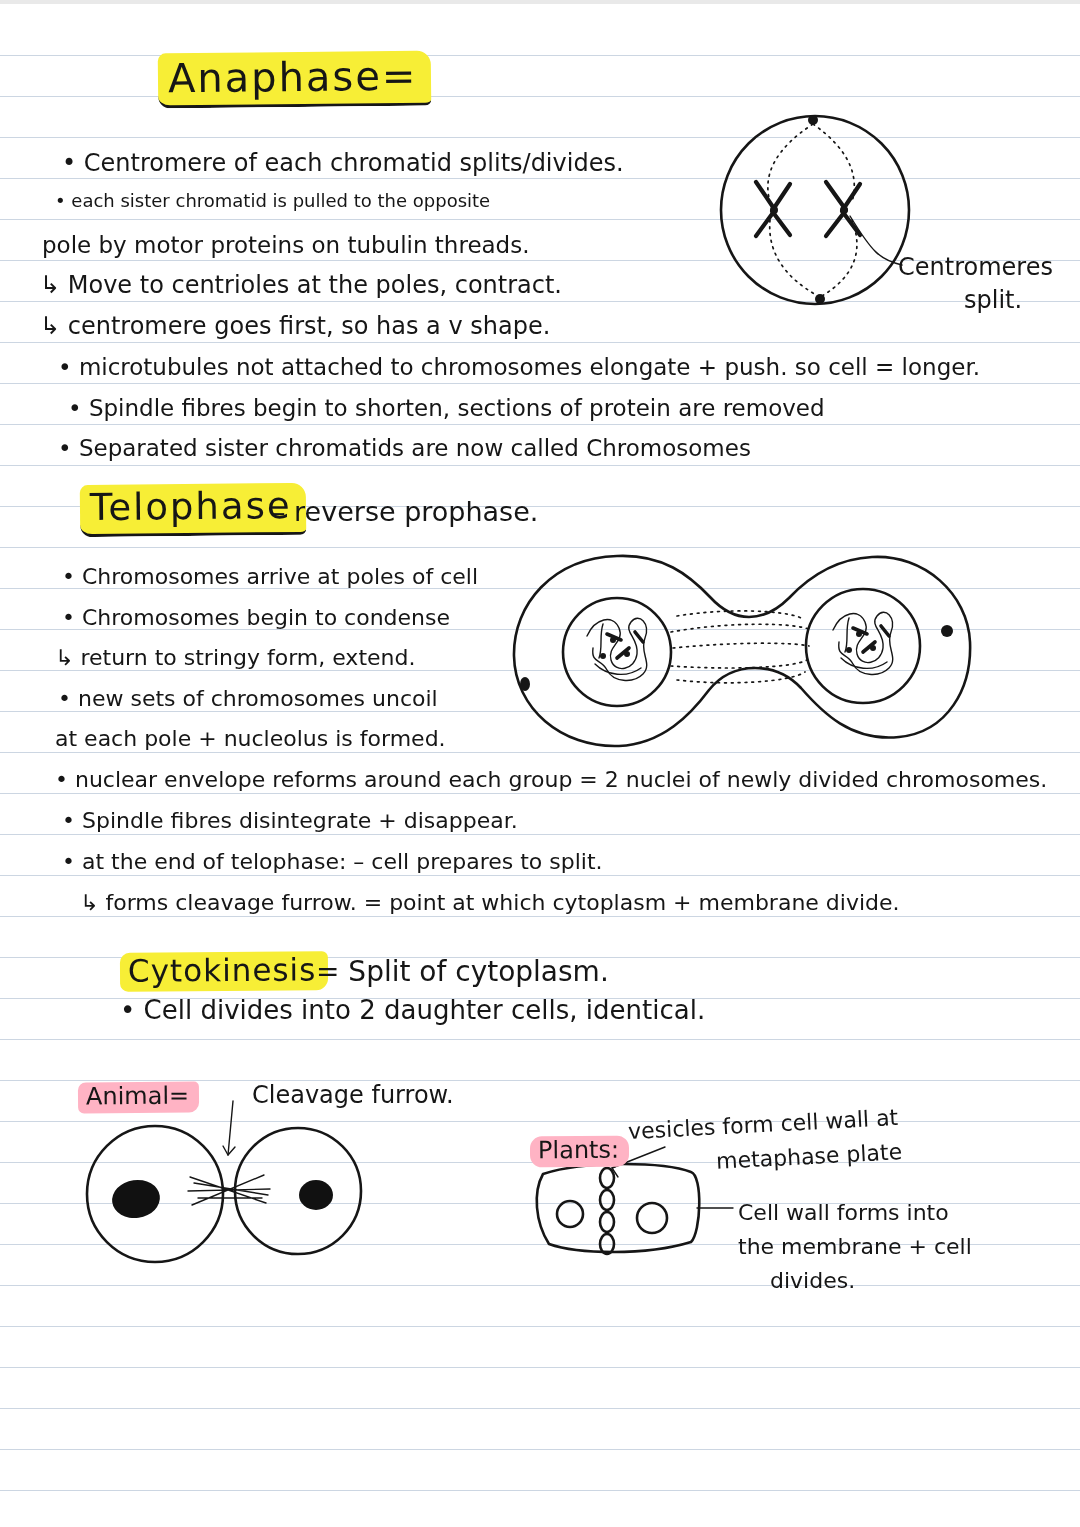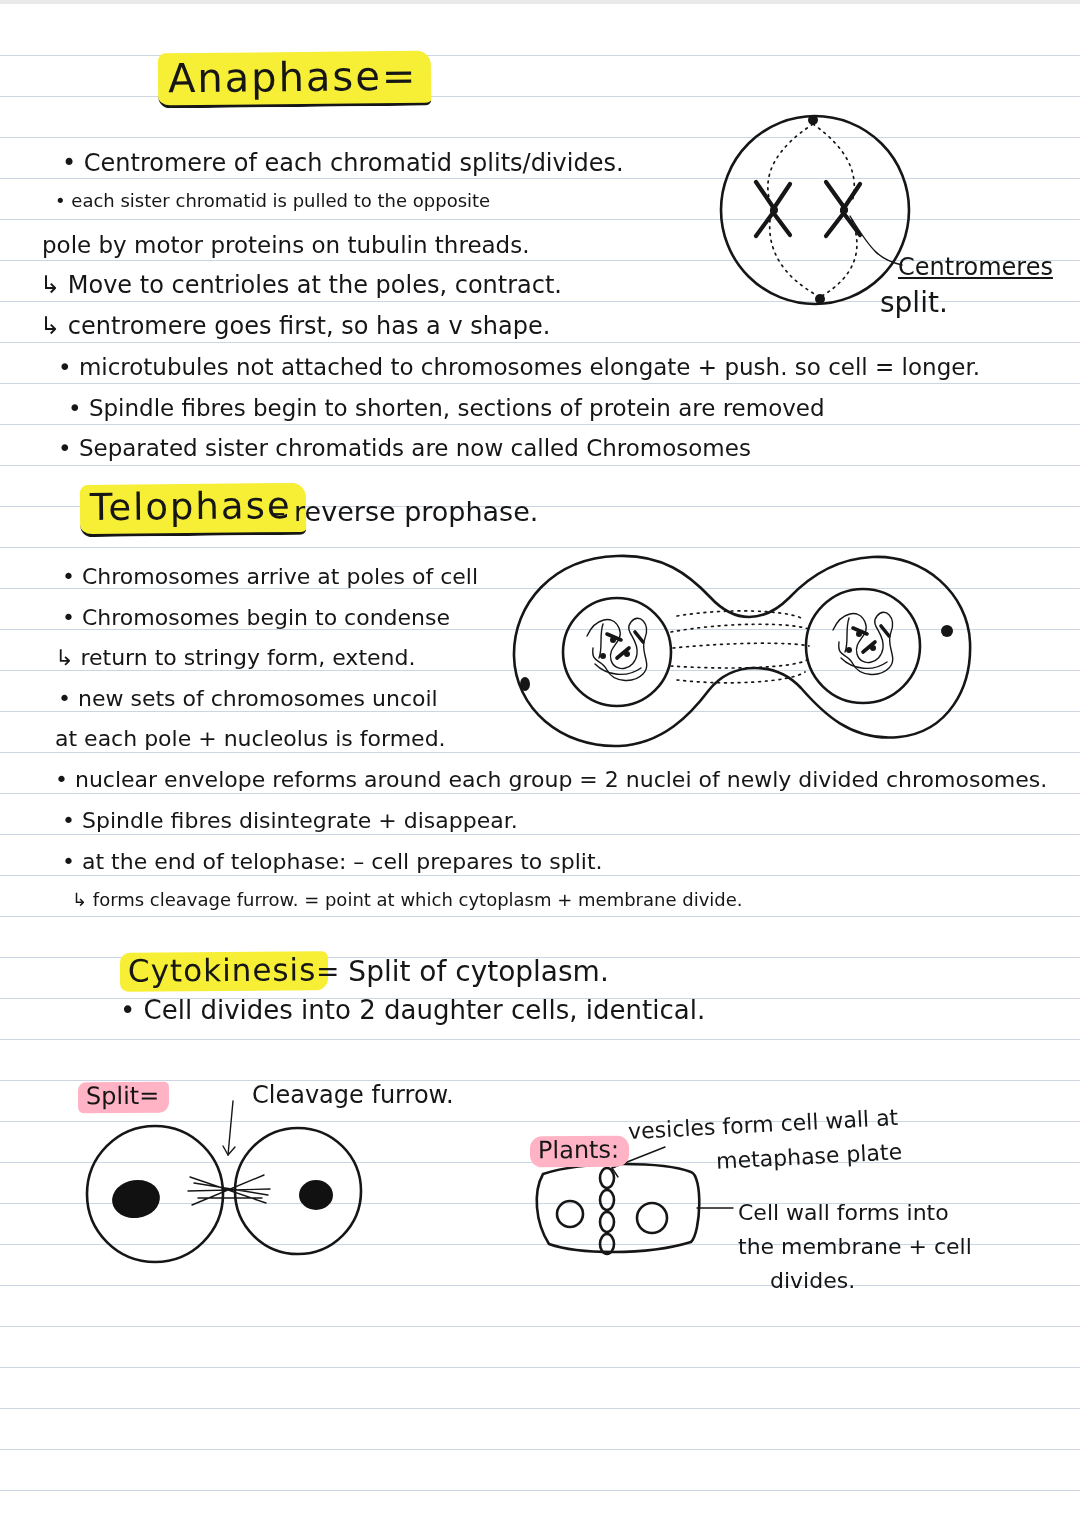--- a/index.html
+++ b/index.html
@@ -85,35 +85,35 @@
     <path class="dotline" d="M70,118 Q66,165 118,194"></path>
     <path class="dotline" d="M152,118 Q170,165 122,194"></path>
     <path class="chrom" d="M56,80 L75,108 L56,134"></path>
     <path class="chrom" d="M90,82 L72,109 L90,133"></path>
     <path class="chrom" d="M126,80 L146,108 L126,134"></path>
     <path class="chrom" d="M160,82 L142,109 L160,133"></path>
     <circle cx="74" cy="108" r="4" fill="#161616"></circle>
     <circle cx="144" cy="108" r="4" fill="#161616"></circle>
     <path class="thin" d="M150,114 C172,150 180,158 202,163" stroke-width="1.8"></path>
   </svg>
-  <div class="t" style="left:898px; top:250px; font-size:24px;text-decoration:underline;">Centromeres</div>
-  <div class="t" style="left:880px; top:283px; font-size:28px;">split.</div>
+  <div class="t" style="left:898px; top:250px; font-size:24px;">Centromeres</div>
+  <div class="t" style="left:964px; top:283px; font-size:24px;">split.</div>
 
   <div class="t hl-y underlined" style="left:80px; top:480px; font-size:37px;">Telophase</div>
   <div class="t" style="left:272px; top:492px; font-size:27px;">– reverse prophase.</div>
 
   <div class="t" style="left:62px; top:560px; font-size:22px;">• Chromosomes arrive at poles of cell</div>
   <div class="t" style="left:62px; top:601px; font-size:22px;">• Chromosomes begin to condense</div>
   <div class="t" style="left:55px; top:641px; font-size:22px;">↳ return to stringy form, extend.</div>
   <div class="t" style="left:58px; top:682px; font-size:22px;">• new sets of chromosomes uncoil</div>
   <div class="t" style="left:55px; top:722px; font-size:22px;text-align:center;">at each pole + nucleolus is formed.</div>
   <div class="t" style="left:55px; top:763px; font-size:22px;">• nuclear envelope reforms around each group = 2 nuclei of newly divided chromosomes.</div>
   <div class="t" style="left:62px; top:804px; font-size:22px;">• Spindle fibres disintegrate + disappear.</div>
   <div class="t" style="left:62px; top:845px; font-size:22px;">• at the end of telophase: – cell prepares to split.</div>
-  <div class="t" style="left:72px; top:886px; font-size:18px;">↳ forms cleavage furrow. = point at which cytoplasm + membrane divide.</div>
+  <div class="t" style="left:80px; top:886px; font-size:22px;">↳ forms cleavage furrow. = point at which cytoplasm + membrane divide.</div>
 
   <svg style="left:495px; top:532px;" width="485" height="235" viewBox="0 0 485 235">
     <path class="outline" d="M122,20 C58,22 18,68 19,120 C20,172 66,212 124,210
       C168,208 196,178 214,154 C227,138 243,132 260,132 C278,132 293,138 306,152
       C327,176 356,206 404,201 C453,196 477,152 475,106 C473,58 429,18 377,21
       C338,23 311,44 294,62 C281,75 268,81 254,81 C239,81 227,74 215,61
       C194,39 168,18 122,20 Z"></path>
     <circle class="outline" cx="122" cy="116" r="54" stroke-width="2"></circle>
     <circle class="outline" cx="368" cy="110" r="57" stroke-width="2"></circle>
 
@@ -145,21 +145,21 @@
     <path class="dotline" d="M176,130 C232,134 298,132 312,124"></path>
     <path class="dotline" d="M182,144 C235,150 295,146 310,136"></path>
     <ellipse cx="30" cy="148" rx="5" ry="7" fill="#161616"></ellipse>
     <circle cx="452" cy="95" r="6" fill="#161616"></circle>
   </svg>
 
   <div class="t hl-y2" style="left:120px; top:948px; font-size:31px;">Cytokinesis</div>
   <div class="t" style="left:316px; top:952px; font-size:28px;">= Split of cytoplasm.</div>
   <div class="t" style="left:120px; top:992px; font-size:26px;">• Cell divides into 2 daughter cells, identical.</div>
 
-  <div class="t hl-p" style="left:78px; top:1078px; font-size:24px;">Split=</div>
+  <div class="t hl-p" style="left:78px; top:1078px; font-size:24px;">Animal=</div>
   <div class="t" style="left:252px; top:1078px; font-size:24px;">Cleavage furrow.</div>
   <div class="t hl-p" style="left:530px; top:1132px; font-size:24px;border-radius:12px;">Plants:</div>
 
   <svg style="left:70px; top:1095px;" width="330" height="190" viewBox="0 0 330 190">
     <circle class="outline" cx="85" cy="95" r="68" stroke-width="2.4"></circle>
     <circle class="outline" cx="228" cy="92" r="63" stroke-width="2.4"></circle>
     <path class="thin" d="M120,78 L196,104 M118,92 L200,90 M122,106 L194,76 M128,99 L192,99 M124,84 L198,96" stroke-width="1.2"></path>
     <path class="thin" d="M163,2 L158,56" stroke-width="1.7"></path>
     <path class="thin" d="M158,56 l-5,-9 M158,56 l7,-8" stroke-width="1.7"></path>
     <ellipse cx="66" cy="100" rx="24" ry="19" fill="#111111" transform="rotate(-8 66 100)"></ellipse>

